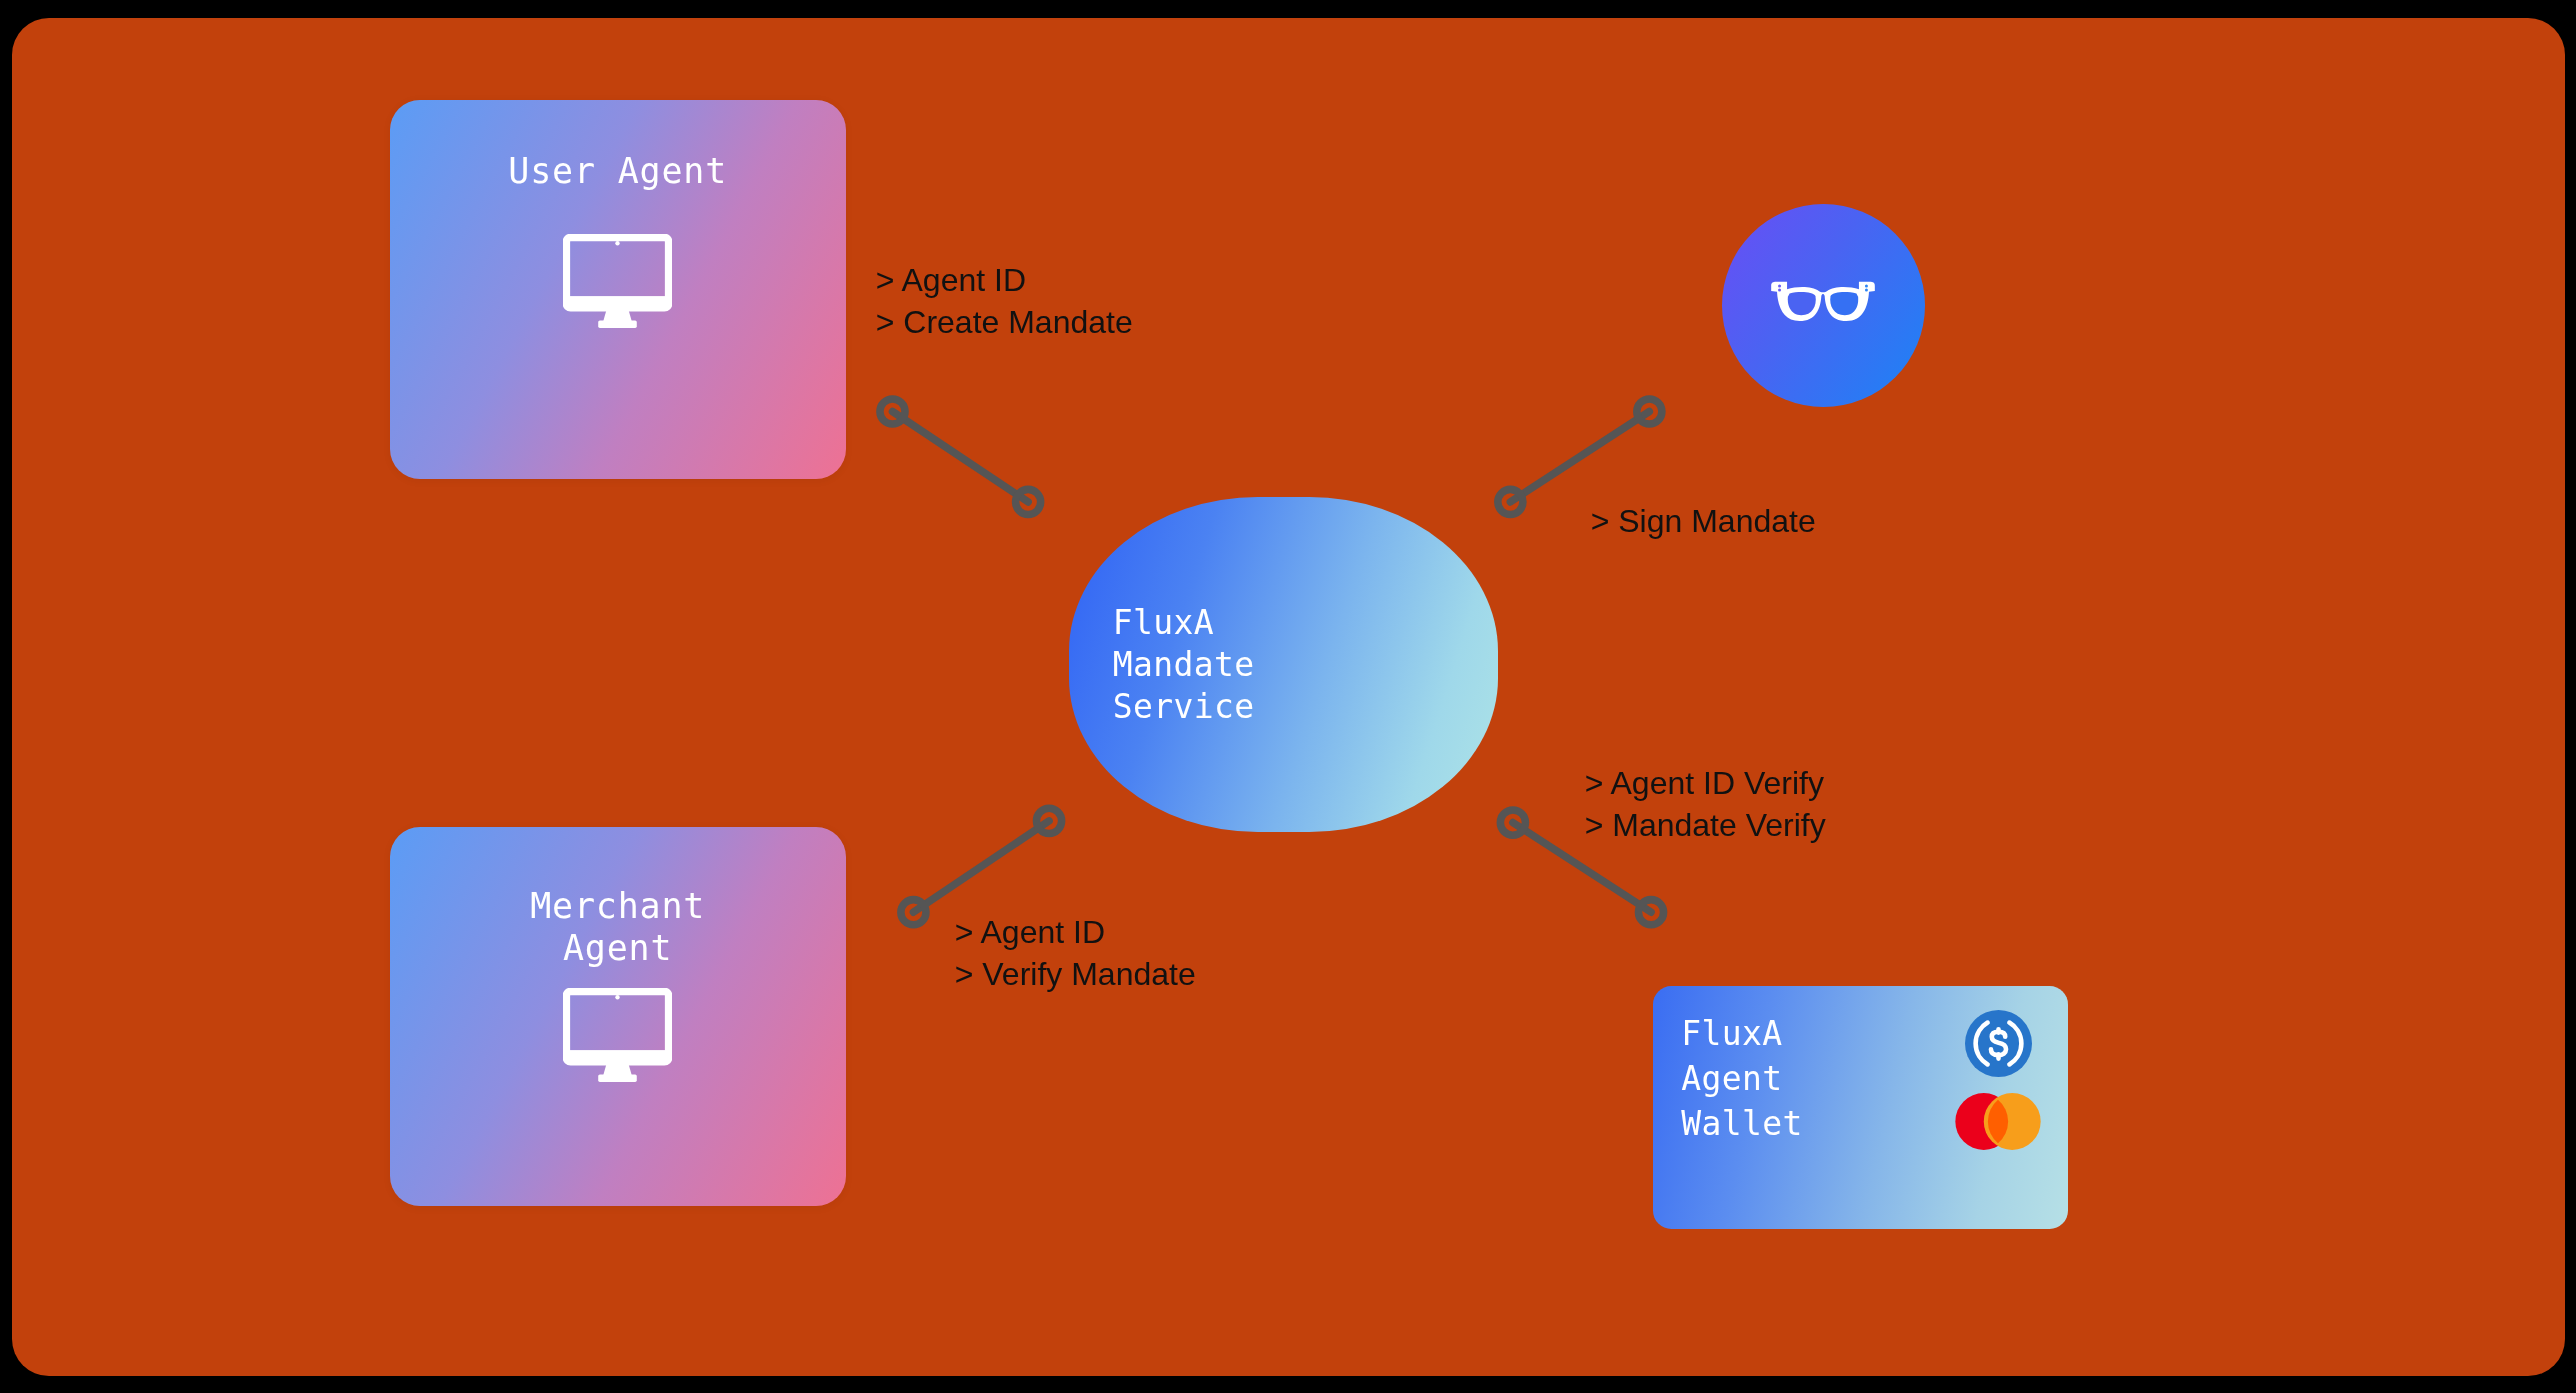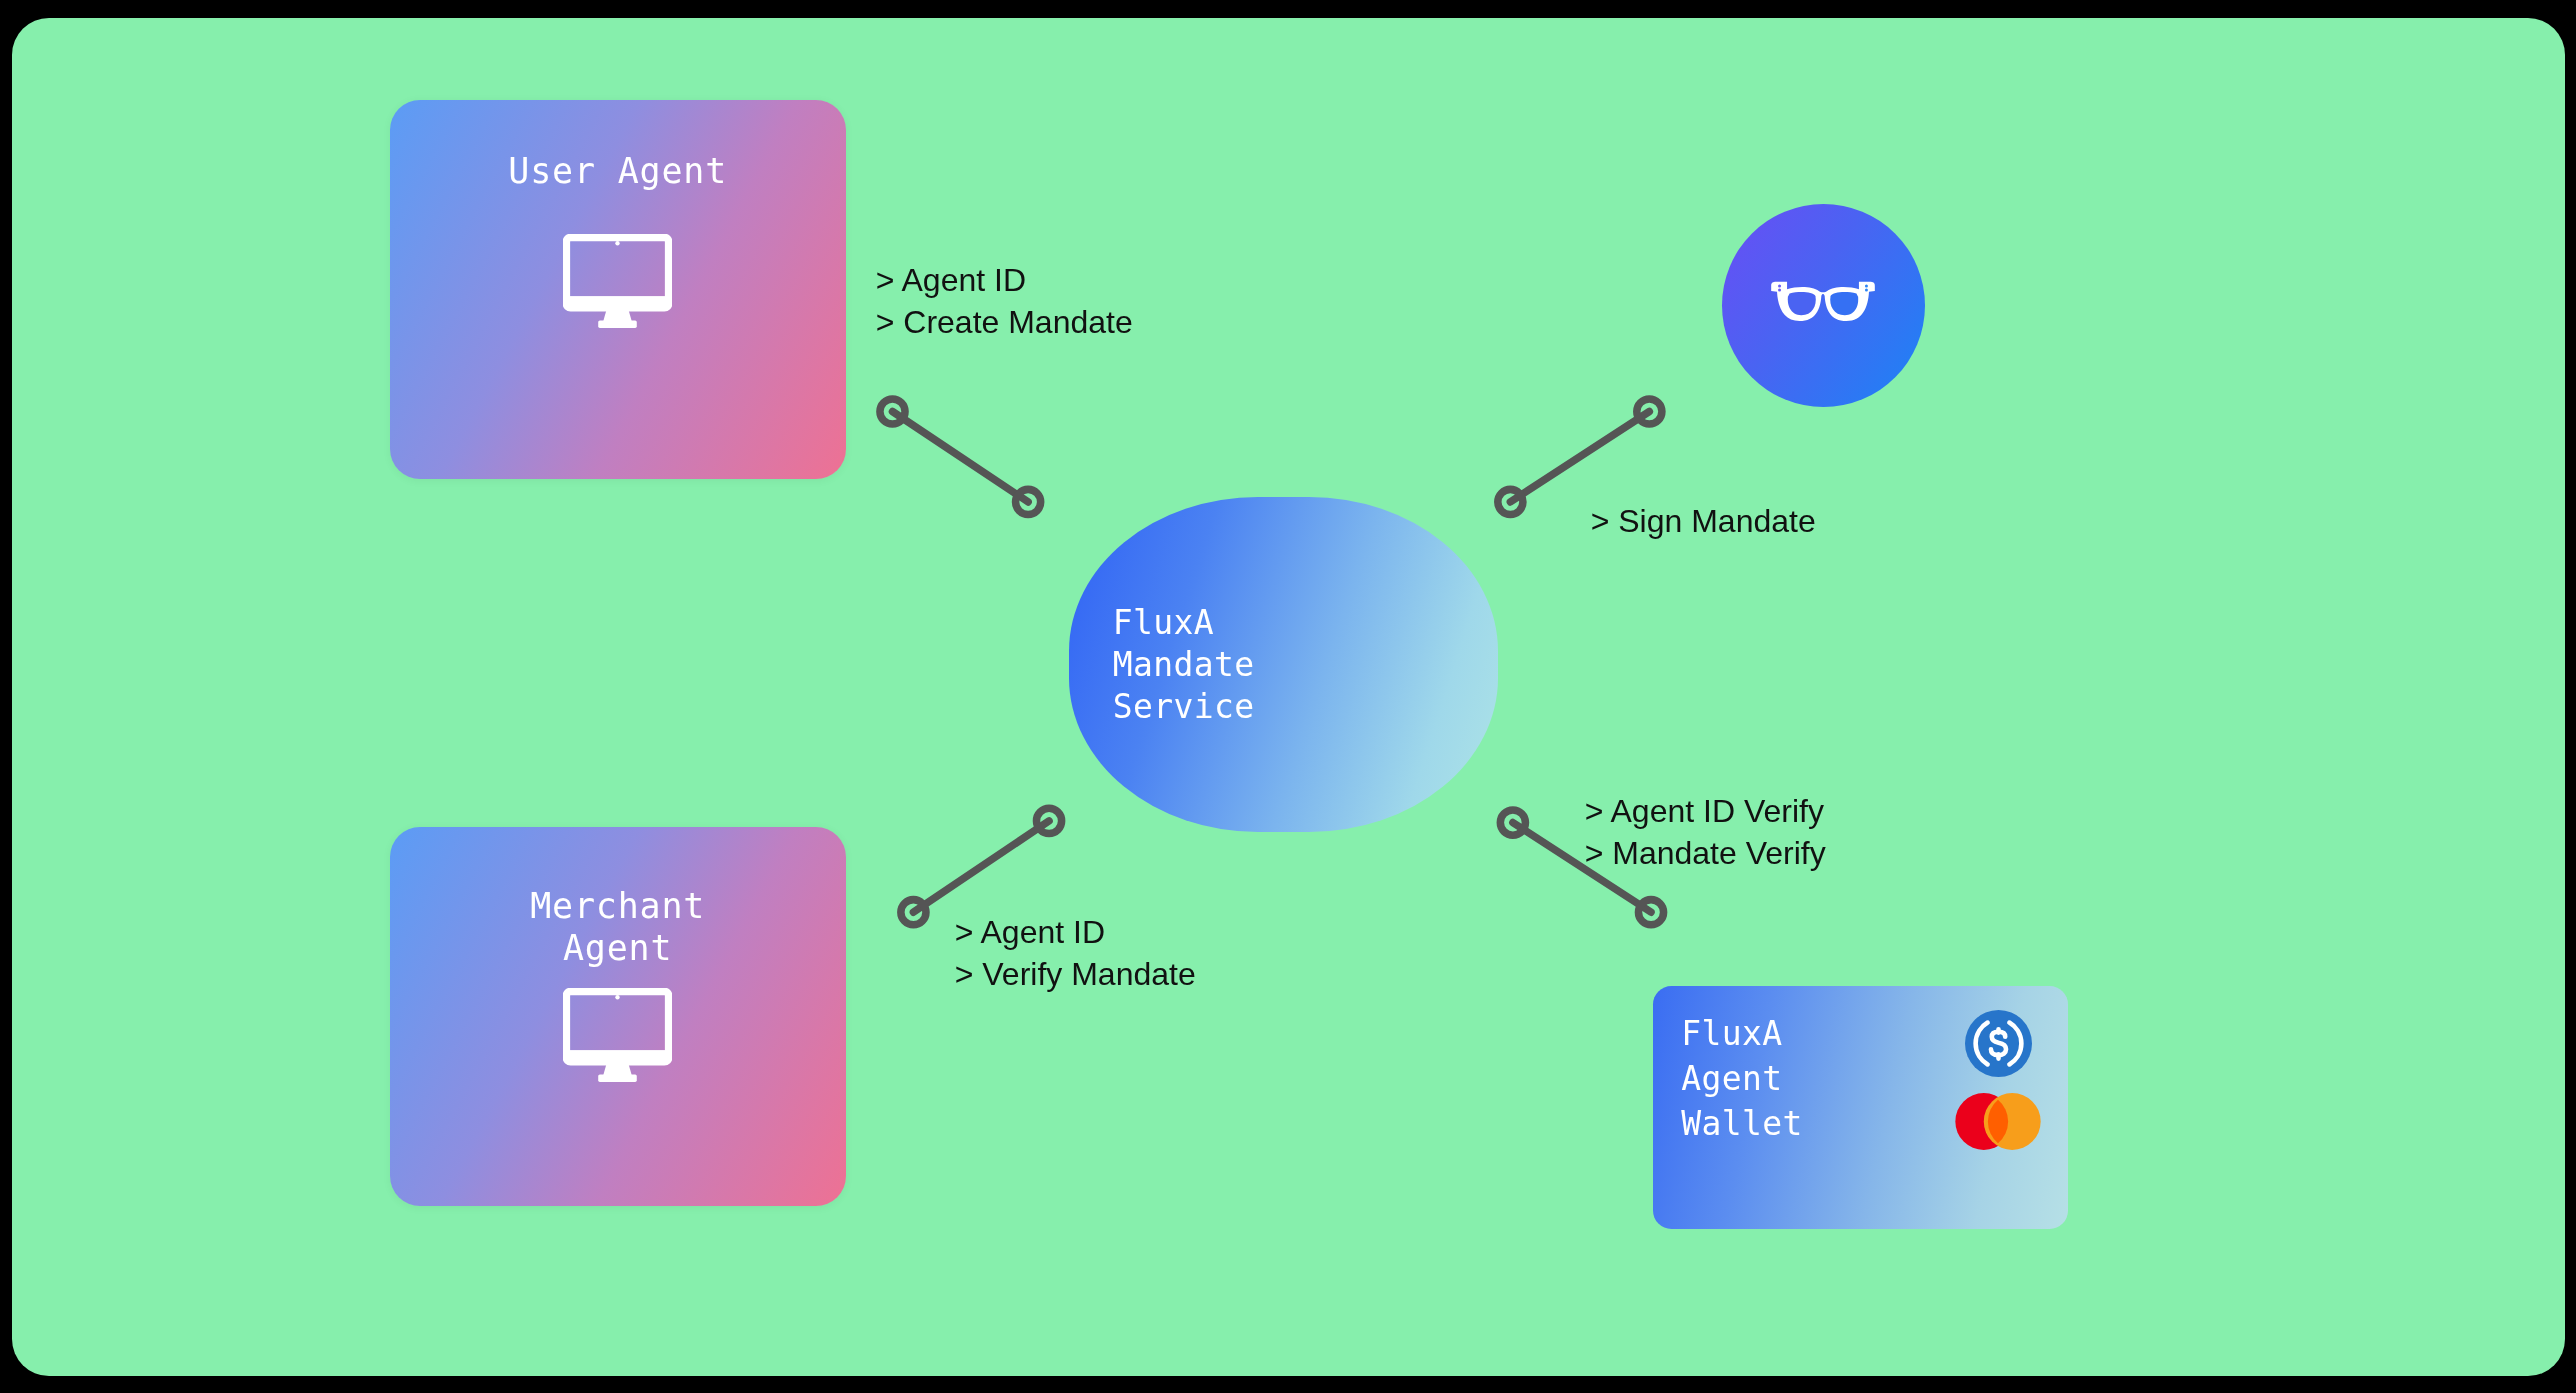--- a/index.html
+++ b/index.html
@@ -21,21 +21,21 @@
     width: 2576px;
     height: 1394px;
     background: #000000;
   }
   #canvas {
     position: absolute;
     left: 11.7px;
     top: 18.4px;
     width: 2553px;
     height: 1358px;
-    background: #86efac;
+    background: #c2410c;
     border-radius: 37px;
     overflow: hidden;
   }
 
   
   #links {
     position: absolute;
     left: 0; top: 0;
     width: 2553px;
     height: 1358px;
@@ -162,21 +162,21 @@
     color: #111111;
     font-size: 32px;
     line-height: 42px;
     white-space: nowrap;
   }
   .flow-label .ln { display: block; }
 
   #label-user    { left: 864px; top: 241px; }
   #label-sign    { left: 1579px; top: 482px; }
   #label-merch   { left: 943px; top: 893px; }
-  #label-verify  { left: 1573px; top: 744px; margin-top: 28px; }
+  #label-verify  { left: 1573px; top: 744px; }
 </style>
 </head>
 <body>
 
 <div id="frame">
   <div id="canvas">
 
     <svg id="links" viewBox="0 0 3048 1622" width="2553" height="1358" xmlns="http://www.w3.org/2000/svg">
 
       <g>

